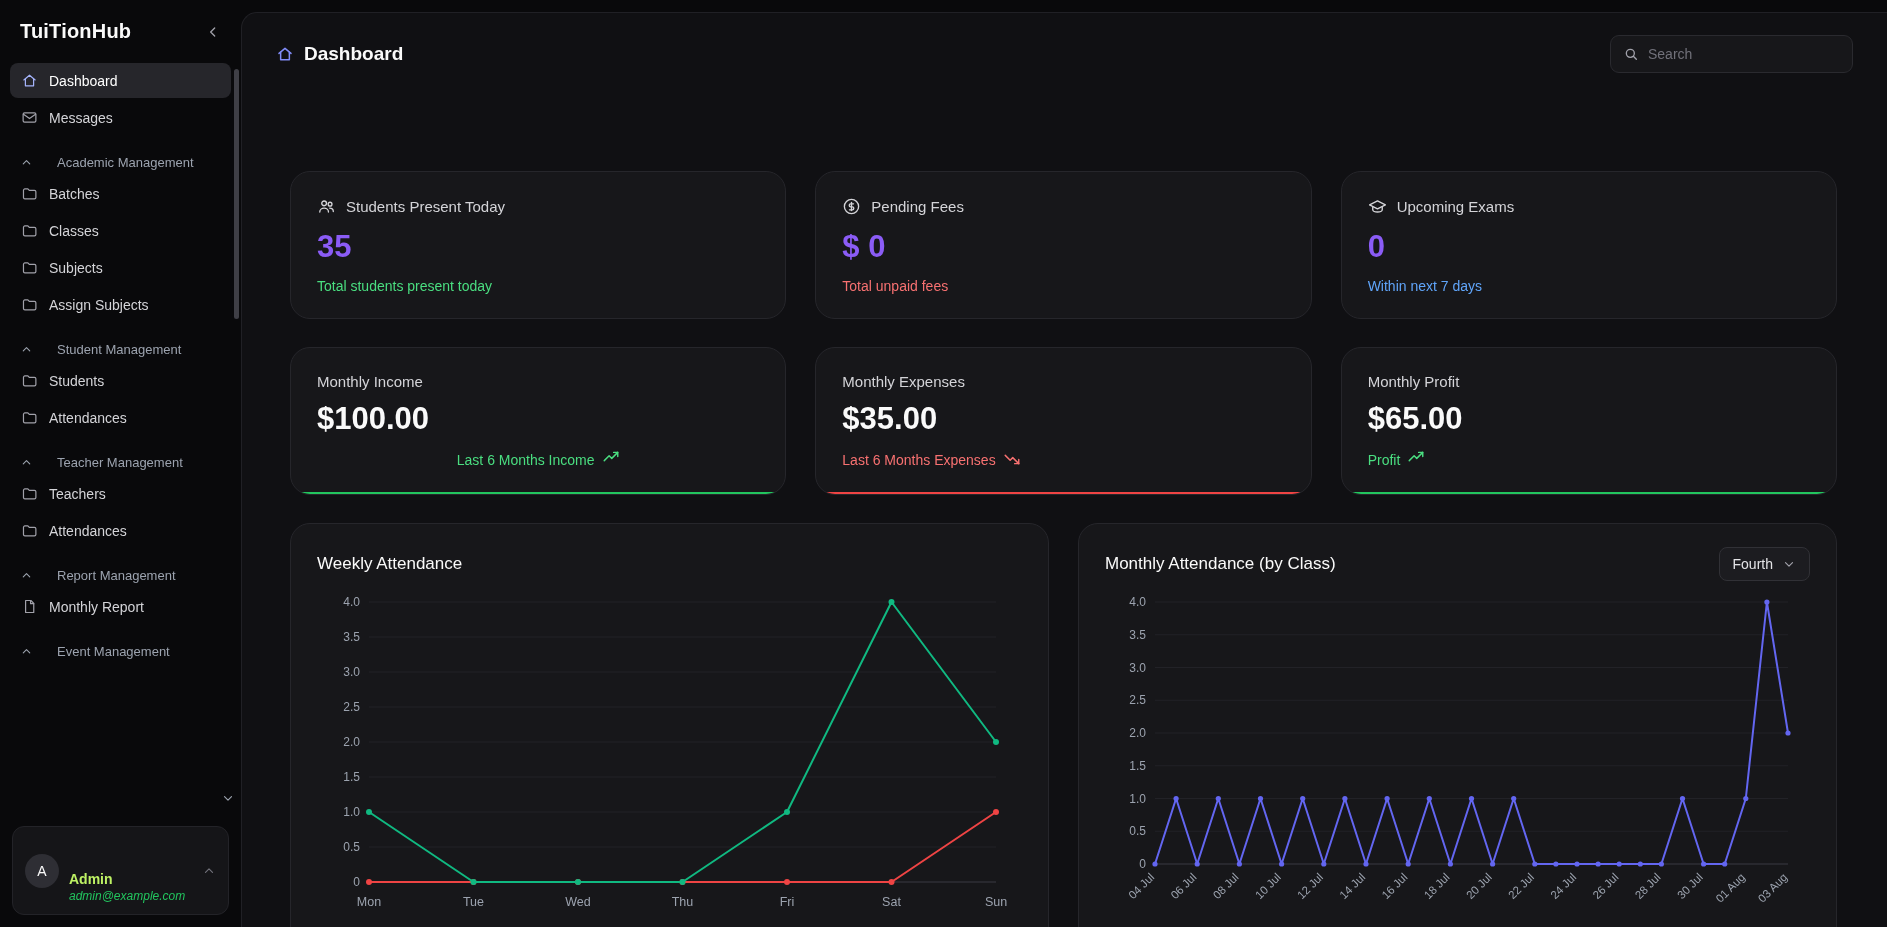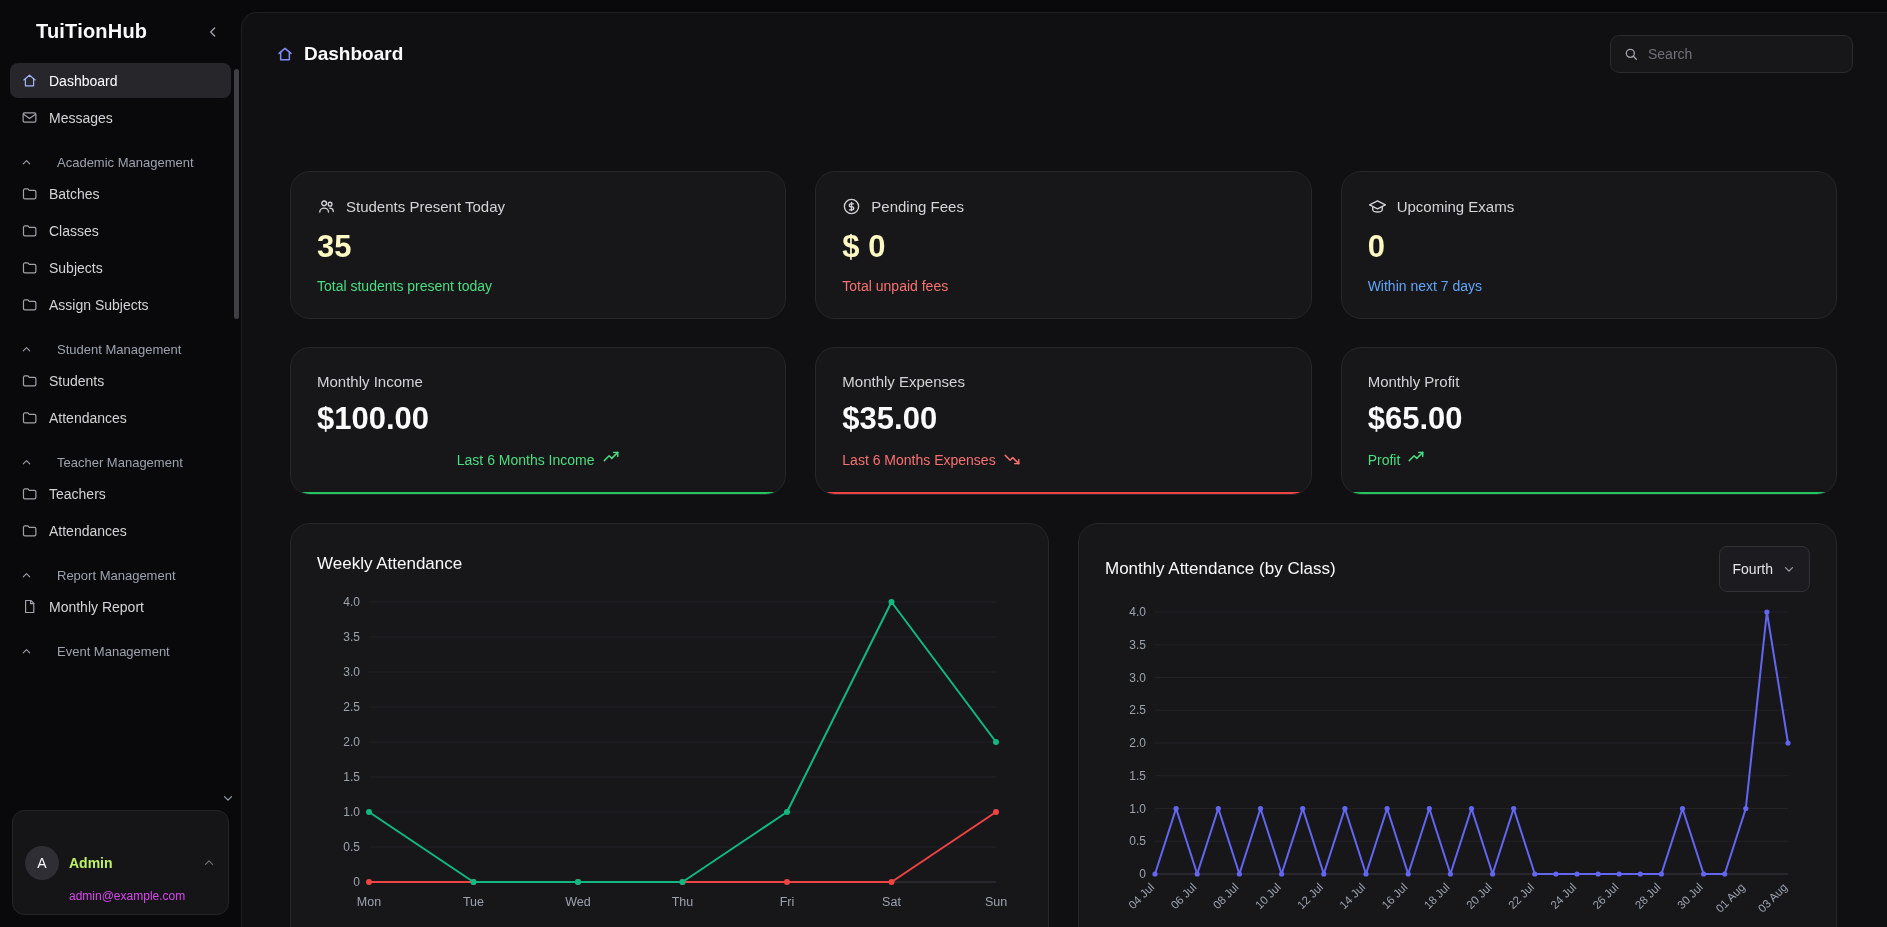--- a/index.html
+++ b/index.html
@@ -5,42 +5,42 @@
   * { box-sizing: border-box; margin: 0; padding: 0; }
   html,body { width:1887px; height:927px; overflow:hidden; }
   body {
     background:#09090b; color:#e4e4e7;
     font-family:"Liberation Sans", sans-serif;
   }
   .app { display:flex; height:100%; }
 
   
   .sidebar { width:241px; flex-shrink:0; position:relative; display:flex; flex-direction:column; background:#09090b; }
-  .side-head { padding:20px 18px 14px 20px; display:flex; align-items:center; justify-content:space-between;margin-left:16px; }
+  .side-head { padding:20px 18px 14px 20px; display:flex; align-items:center; justify-content:space-between; }
   .logo { font-size:20px; font-weight:bold; color:#fafafa; letter-spacing:.2px; }
   .collapse-btn { background:none; border:0; color:#71717a; cursor:pointer; display:flex; padding:2px; }
   .side-nav { flex:1; padding:4px 10px 0; overflow:hidden; }
   .nav-item { display:flex; align-items:center; gap:11px; padding:9px 11px; margin:2px 0; border-radius:8px;
               color:#d4d4d8; font-size:14px; cursor:pointer; white-space:nowrap; }
   .nav-item.active { background:#26262b; color:#ffffff; }
   .nav-item.active .icn { color:#a5b4fc; }
   .icn { display:inline-flex; color:#a1a1aa; flex-shrink:0; }
   .icn svg { display:block; }
   .nav-group { display:flex; align-items:center; gap:24px; color:#9ca3af; font-size:13px;
                margin:20px 4px 6px 10px; cursor:pointer; white-space:nowrap; }
   .nav-group .icn { color:#9ca3af; }
   .side-scrollbar { position:absolute; right:2px; top:69px; width:5px; height:250px; border-radius:3px; background:#3f3f46; }
   .scroll-hint { position:absolute; right:6px; bottom:118px; color:#9ca3af; }
   .user-card { margin:10px 12px 12px; padding:11px 12px; background:#151518; border:1px solid #232328;
                border-radius:12px; display:flex; align-items:center; gap:10px; cursor:pointer; }
   .avatar { width:34px; height:34px; border-radius:50%; background:#2e2e34; color:#fafafa;
             display:flex; align-items:center; justify-content:center; font-size:14px; flex-shrink:0; }
   .user-meta { flex:1; min-width:0; }
   .user-name { font-size:14px; font-weight:bold; color:#bef264;margin-top:33px; }
-  .user-email { font-size:12px; color:#d946ef; margin-top:18px; }
+  .user-email { font-size:12px; color:#22c55e; margin-top:2px;font-style:italic; }
   .user-chev { color:#71717a; display:flex; }
 
   
   .main { flex:1; margin-top:12px; background:#101013; border:1px solid #202025; border-right:0; border-bottom:0;
           border-top-left-radius:16px; display:flex; flex-direction:column; overflow:hidden; }
   .topbar { display:flex; align-items:center; justify-content:space-between; padding:22px 34px 8px 34px; }
   .title-wrap { display:flex; align-items:center; gap:10px; }
   .home-accent { color:#818cf8; display:flex; }
   h1 { font-size:19px; font-weight:bold; color:#fafafa; }
   .search-box { width:243px; height:38px; background:#17171a; border:1px solid #2a2a2f; border-radius:9px;
@@ -49,34 +49,34 @@
   .search-box input::placeholder { color:#71717a; }
 
   .content { padding:90px 50px 0 48px; display:flex; flex-direction:column; gap:28px; }
   .cards-row { display:flex; gap:29px; }
   .card { background:#17171a; border:1px solid #26262b; border-radius:20px; }
 
   .stat-card { flex:1; padding:25px 26px 24px; }
   .stat-top { display:flex; align-items:center; gap:10px; color:#d4d4d8; }
   .stat-label { font-size:15px; }
   .stat-icon { color:#d4d4d8; display:flex; }
-  .stat-value { font-size:31px; font-weight:bold; color:#fef9c3; margin-top:13px; }
+  .stat-value { font-size:31px; font-weight:bold; color:#8b5cf6; margin-top:13px; }
   .stat-sub { font-size:14px; margin-top:13px; }
 
   .fin-card { flex:1; padding:25px 26px 24px; position:relative; overflow:hidden; }
   .fin-label { font-size:15px; color:#d4d4d8; }
   .fin-value { font-size:31px; font-weight:bold; color:#fafafa; margin-top:11px; }
   .fin-sub { font-size:14px; margin-top:12px; display:flex; align-items:center; gap:7px; }
   .accent-line { position:absolute; left:0; right:0; bottom:0; height:2px; background:var(--accent,#22c55e); }
 
   .charts-row { display:flex; gap:29px; align-items:flex-start; }
   .chart-card { flex:1; padding:22px 26px 18px; height:470px; }
   .chart-head { display:flex; align-items:center; justify-content:space-between; min-height:36px; margin-bottom:4px; }
   h2 { font-size:17px; font-weight:normal; color:#fafafa; }
-  .select-btn { height:46px; padding:0 13px; background:#1c1c20; border:1px solid #313136; border-radius:8px;
+  .select-btn { height:34px; padding:0 13px; background:#1c1c20; border:1px solid #313136; border-radius:8px;
                 color:#e4e4e7; font-size:14px; display:flex; align-items:center; gap:9px; cursor:pointer; }
   .select-btn .icn { color:#a1a1aa; }
   .chart-body { width:100%; }
 </style>
 </head>
 <body>
 
 <div class="app">
 
   <aside class="sidebar">

